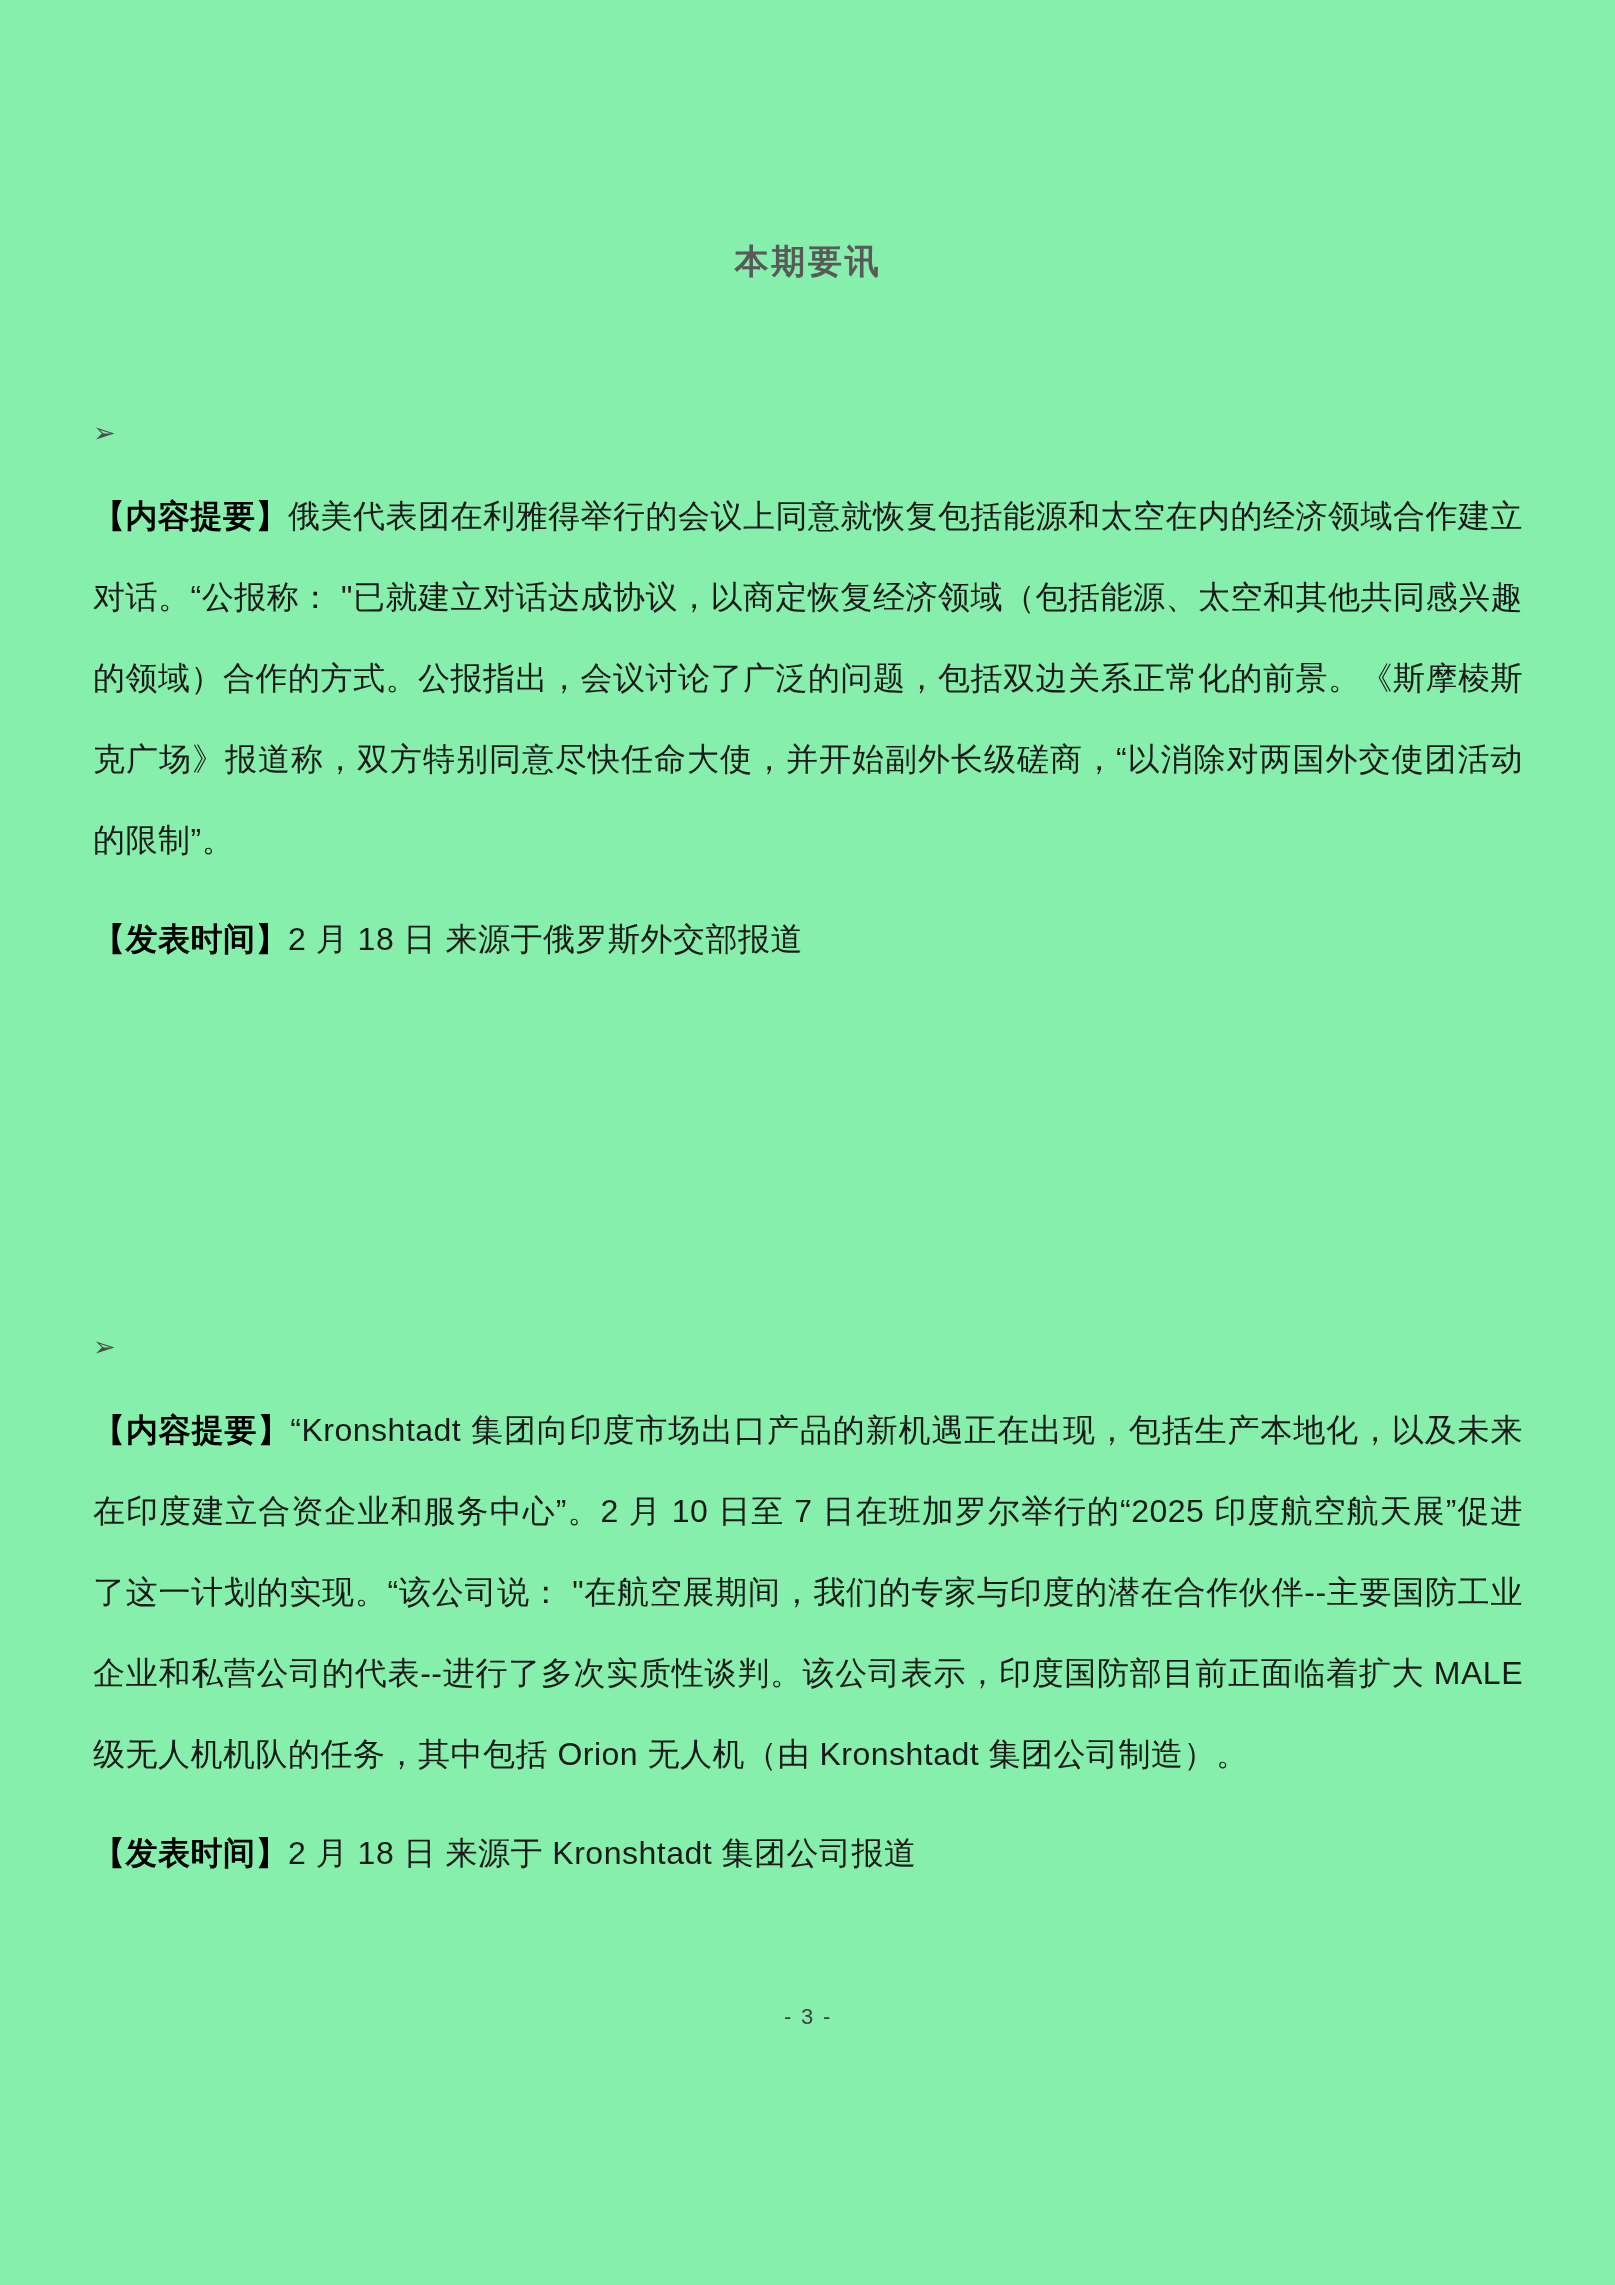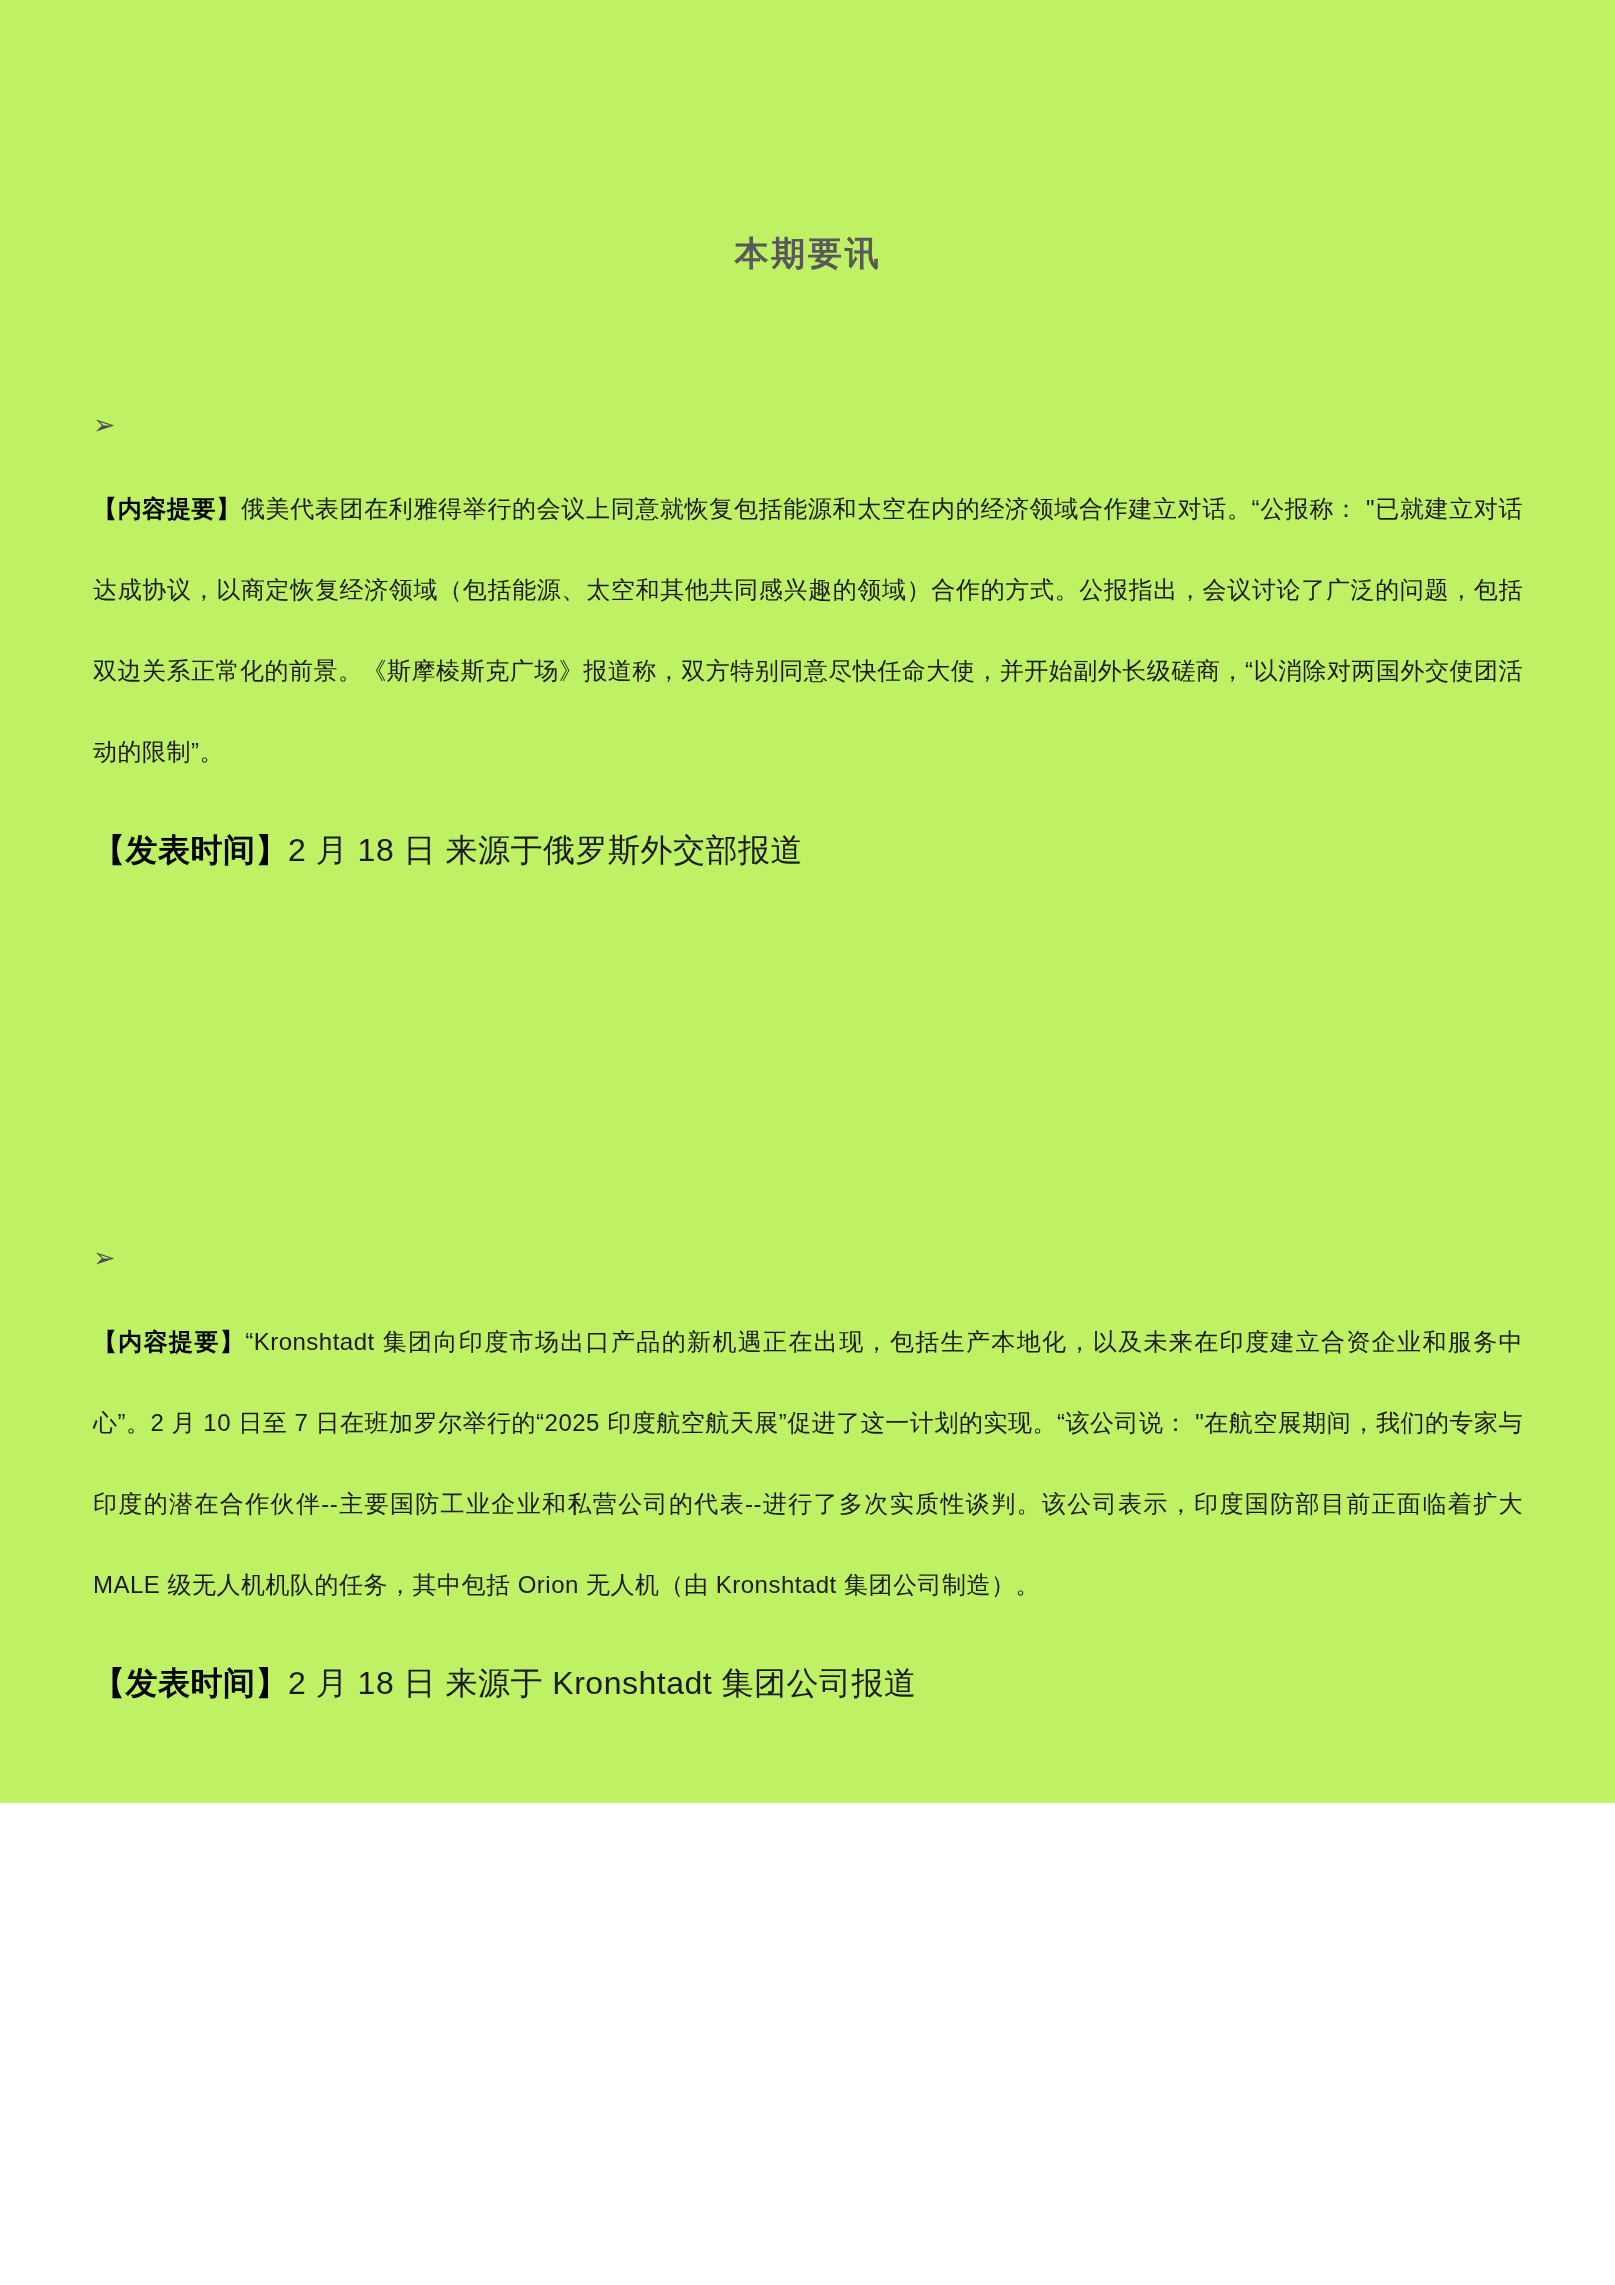--- a/index.html
+++ b/index.html
@@ -4,24 +4,24 @@
 <style>
   * { margin: 0; padding: 0; box-sizing: border-box; }
   html, body {
     width: 1616px;
     background: #ffffff;
     font-family: "Liberation Sans", "DejaVu Sans", sans-serif;
   }
   .page {
     position: relative;
     width: 1616px;
-    height: 1803px;
-    background: #bef264;
+    height: 2285px;
+    background: #86efac;
     overflow: hidden;
-    padding: 8px 93px;
+    padding: 16px 93px;
   }
   .doc-title {
     margin-top: 224px;
     text-align: center;
     font-size: 34px;
     line-height: 43px;
     font-weight: bold;
     color: #595959;
     letter-spacing: 2.7px;
   }
@@ -37,21 +37,21 @@
     letter-spacing: 0.9px;
   }
   .bullet {
     font-size: 27px;
     color: #4d4d4d;
     margin-right: 40px;
     flex: 0 0 auto;
   }
   .summary {
     margin-top: 21px;
-    font-size: 24px;
+    font-size: 32px;
     line-height: 81px;
     text-align: justify;
     color: #1a1a1a;
     letter-spacing: 0.5px;
   }
   .summary .label, .date .label {
     font-weight: bold;
     color: #000000;
   }
   .date {

